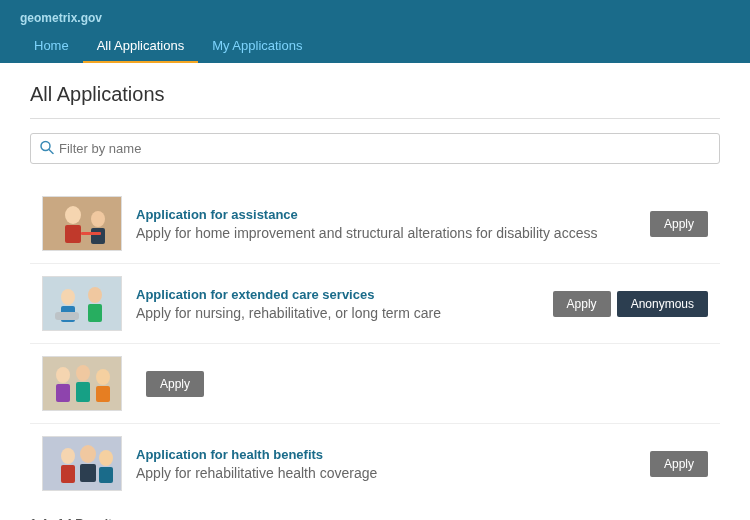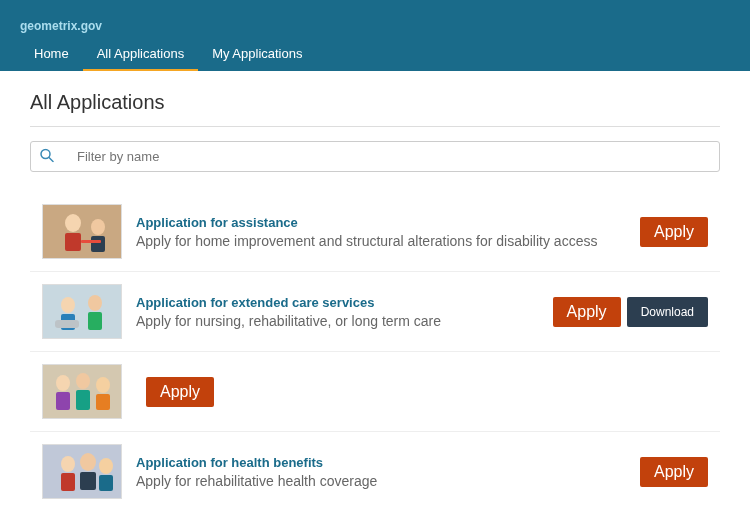--- a/index.html
+++ b/index.html
@@ -1,48 +1,48 @@
 <!DOCTYPE html>
 <html><head>
   <meta charset="utf-8">
   <style>
     * { margin: 0; padding: 0; box-sizing: border-box; }
     body { font-family: Arial, sans-serif; font-size: 13px; background: #f5f5f5; color: #333; width: 750px; }
 
     
     .header { background: #1a6b8a; padding: 0; }
-    .header-top { display: flex; justify-content: space-between; align-items: center; padding: 16px 20px 4px 20px; }
+    .header-top { display: flex; justify-content: space-between; align-items: center; padding: 8px 20px 4px 20px; }
     .logo { color: white; font-size: 16px; font-weight: bold; }
     .logo span { color: #aaddee; font-size: 12px; }
     .header-auth { color: #cce8f0; font-size: 12px; }
     .header-auth a { color: white; text-decoration: none; font-weight: bold; }
     .nav { display: flex; padding: 0 20px; }
-    .nav-item { padding: 8px 14px; color: #ffffff; font-size: 13px; cursor: pointer; text-decoration: none; }
+    .nav-item { padding: 8px 14px; color: #7dd3fc; font-size: 13px; cursor: pointer; text-decoration: none; }
     .nav-item.active { color: white; border-bottom: 2px solid #f5a623; }
 
     
     .main { background: white; min-height: 430px; padding: 20px 30px; }
     .page-title { font-size: 20px; color: #333; font-weight: normal; margin-bottom: 12px; }
     .divider { border: none; border-top: 1px solid #ddd; margin-bottom: 14px; }
 
     
     .search-wrapper { position: relative; margin-bottom: 20px; }
     .search-icon-svg { position: absolute; left: 10px; top: 50%; transform: translateY(-50%); color: #3a8ab5; }
-    .search-input { width: 100%; padding: 7px 10px 7px 46px; border: 1px solid #ccc; border-radius: 3px; font-size: 13px; color: #aaa; outline: none; }
+    .search-input { width: 100%; padding: 7px 10px 7px 28px; border: 1px solid #ccc; border-radius: 3px; font-size: 13px; color: #aaa; outline: none; }
 
     
     .app-list { }
     .app-item { display: flex; align-items: center; padding: 12px 12px; border-bottom: 1px solid #eee; }
     .app-item:last-child { border-bottom: none; }
     .app-thumb { width: 80px; height: 55px; margin-right: 14px; flex-shrink: 0; overflow: hidden; border: 1px solid #ddd; }
     .app-info { flex: 1; }
     .app-title { color: #1a6b8a; font-size: 13px; font-weight: bold; text-decoration: none; cursor: pointer; }
     .app-desc { color: #666; font-size: 14px; margin-top: 3px; }
     .app-actions { display: flex; gap: 6px; margin-left: 10px; }
-    .btn-apply { background: #c2410c; color: white; border: none; padding: 6px 14px; font-size: 16px; cursor: pointer; border-radius: 2px; }
+    .btn-apply { background: #737373; color: white; border: none; padding: 6px 14px; font-size: 12px; cursor: pointer; border-radius: 2px; }
     .btn-download { background: #2c3e50; color: white; border: none; padding: 6px 14px; font-size: 12px; cursor: pointer; border-radius: 2px; }
 
     .results-count { font-size: 12px; color: #555; margin-top: 14px; font-weight: bold; }
 
     .thumb-assistance { background: linear-gradient(135deg, #c9a882 0%, #d4b89a 40%, #b07a6a 100%); position: relative; }
     .thumb-extended { background: linear-gradient(135deg, #c8d8e0 0%, #a0b8c8 40%, #88a0b0 100%); }
     .thumb-hardship { background: linear-gradient(135deg, #d4c8b0 0%, #c0b090 40%, #b8a888 100%); }
     .thumb-health { background: linear-gradient(135deg, #c0c8d8 0%, #a8b8c8 40%, #90a0b8 100%); }
 
     
@@ -110,21 +110,21 @@
           <ellipse cx="52" cy="18" rx="7" ry="8" fill="#f0c8a0"></ellipse>
           <rect x="45" y="27" width="14" height="18" rx="2" fill="#27ae60"></rect>
         </svg>
       </div>
       <div class="app-info">
         <a class="app-title">Application for extended care services</a>
         <p class="app-desc">Apply for nursing, rehabilitative, or long term care</p>
       </div>
       <div class="app-actions">
         <button class="btn-apply">Apply</button>
-        <button class="btn-download">Download</button>
+        <button class="btn-download">Anonymous</button>
       </div>
     </div>
 
     <div class="app-item">
       <div class="app-thumb thumb-hardship">
         <svg class="thumb-svg" viewBox="0 0 80 55" xmlns="http://www.w3.org/2000/svg">
           <rect width="80" height="55" fill="#d4c8b0"></rect>
           <ellipse cx="20" cy="18" rx="7" ry="8" fill="#f5d5b0"></ellipse>
           <rect x="13" y="27" width="14" height="18" rx="2" fill="#8e44ad"></rect>
           <ellipse cx="40" cy="16" rx="7" ry="8" fill="#f0c8a0"></ellipse>

